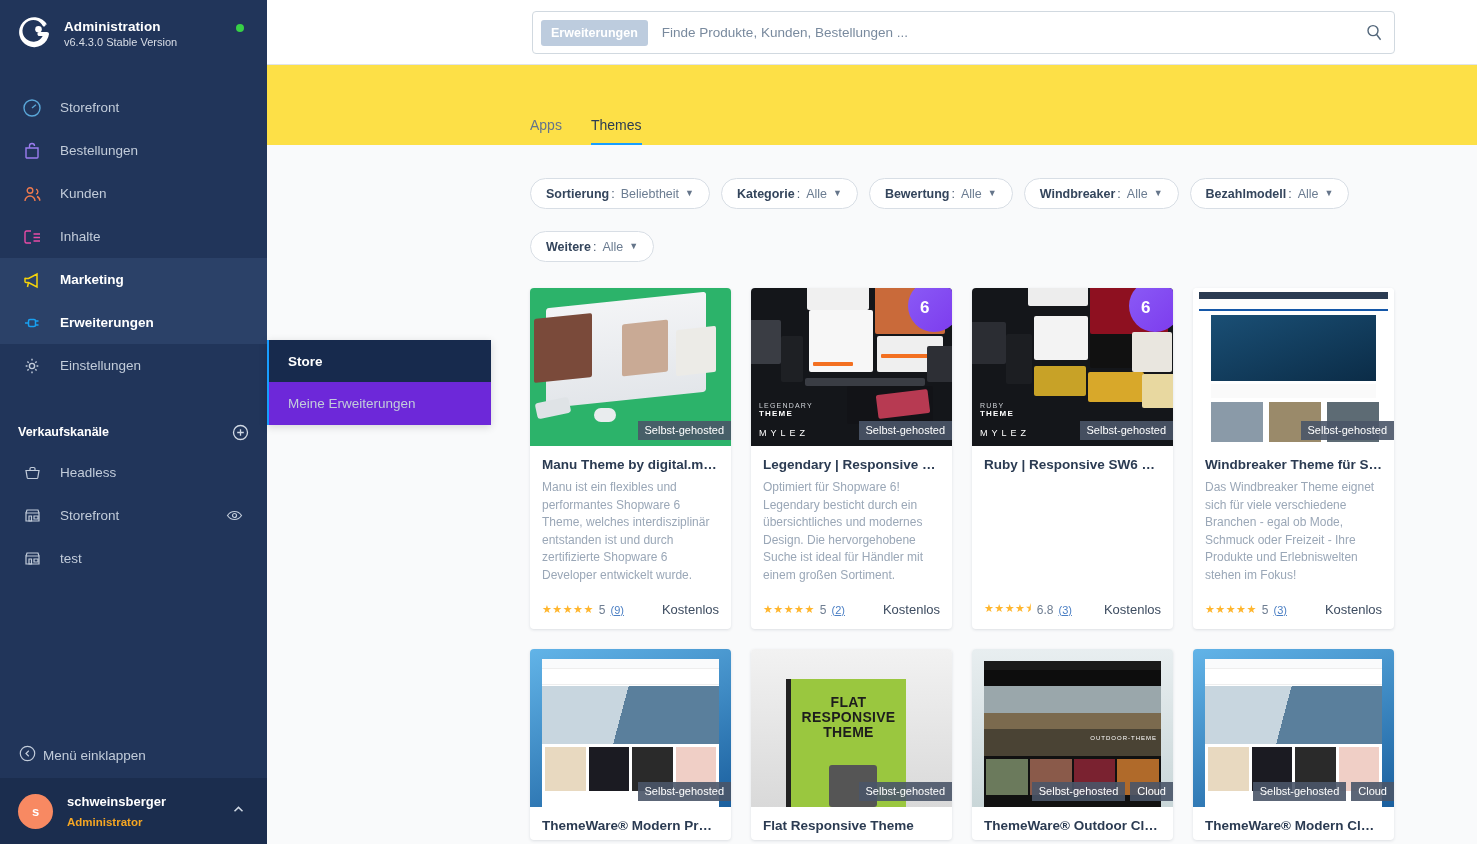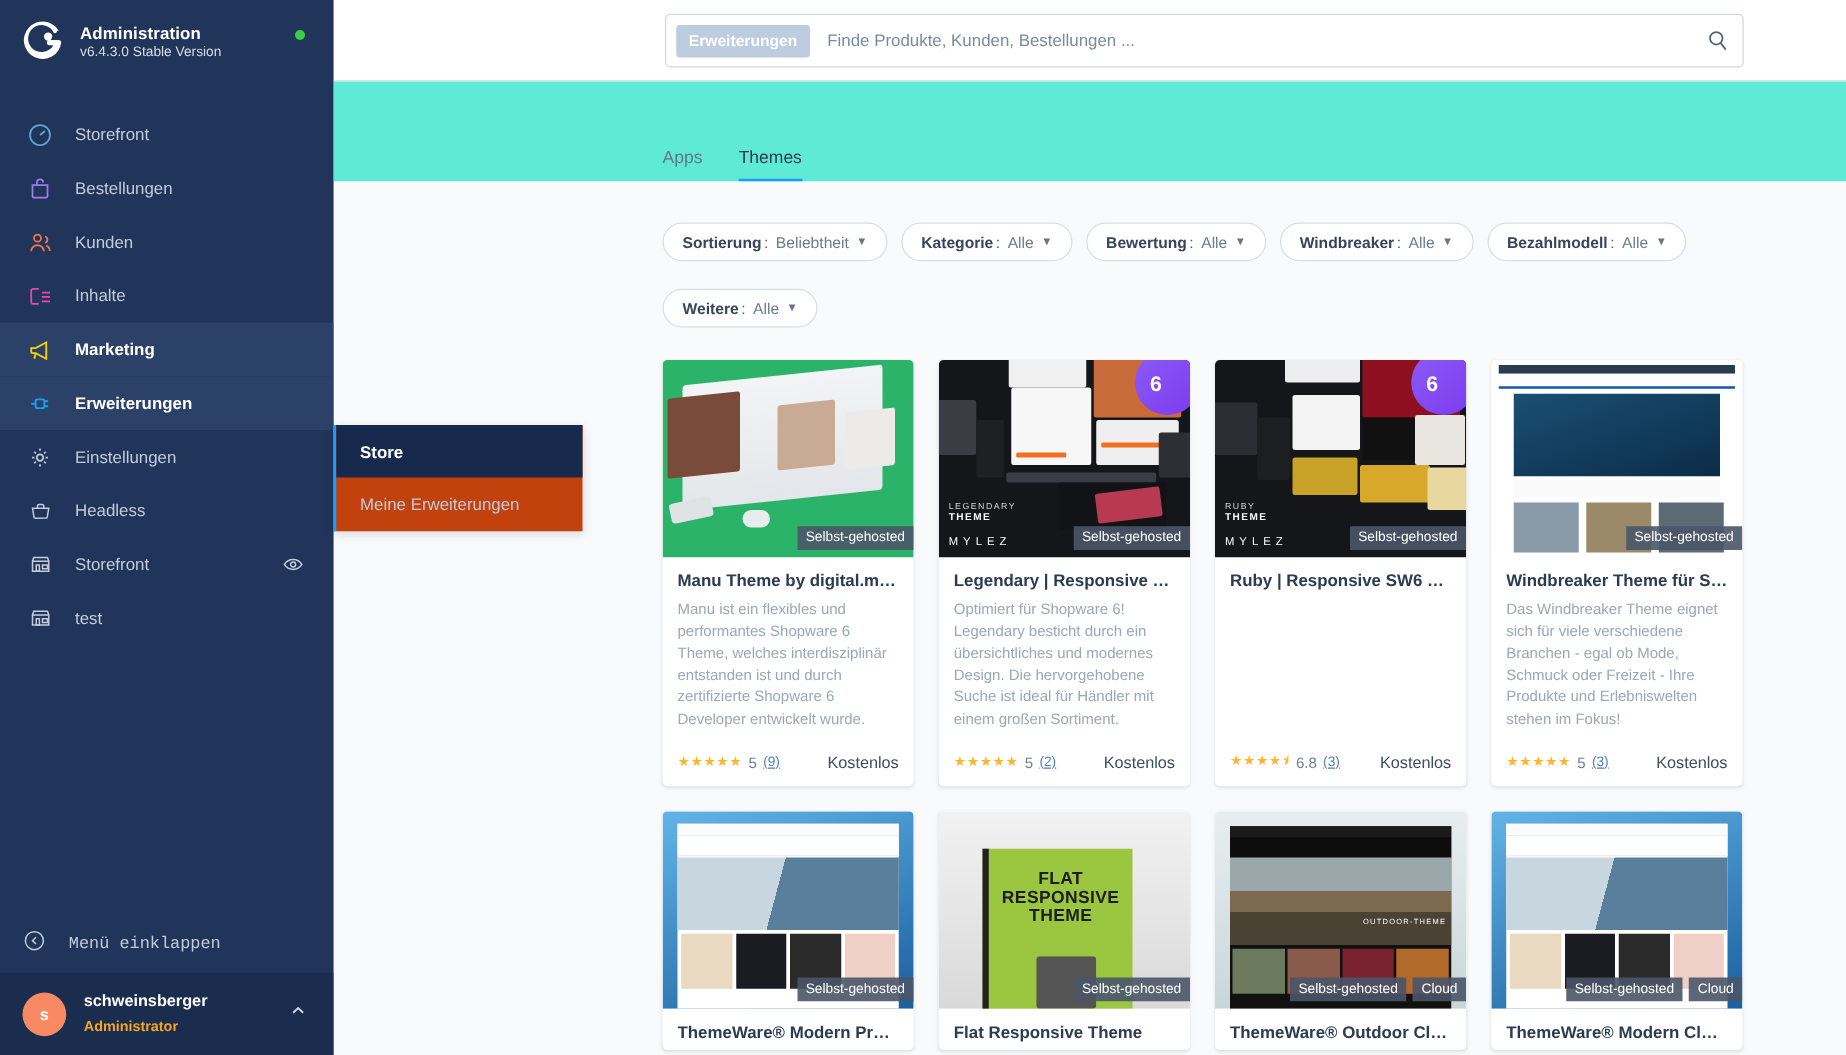--- a/index.html
+++ b/index.html
@@ -40,40 +40,40 @@
     display: flex; align-items: center; justify-content: space-between;
   }
   .sb-section .lbl { color: #fff; font-size: 12.5px; font-weight: bold; }
   .sb-section .plus { color: #d1d9e4; cursor: pointer; display: flex; }
 
   .sb-spacer { flex: 1 1 auto; }
 
   .sb-collapse {
     height: 46px; display: flex; align-items: center; padding-left: 18px; cursor: pointer;
   }
-  .sb-collapse .nav-lbl { color: #c2ccda; font-size: 13.5px; margin-left: 18px; font-family: Liberation Mono, monospace; }
+  .sb-collapse .nav-lbl { color: #c2ccda; font-size: 13.5px; margin-left: 6px; }
 
   .sb-user {
     height: 66px; background: #1b2d4e; display: flex; align-items: center;
     padding: 0 18px; cursor: pointer; position: relative;
   }
   .avatar {
     width: 35px; height: 35px; border-radius: 50%; background: #f88962;
     color: #fff; font-size: 13px; font-weight: bold;
     display: flex; align-items: center; justify-content: center;
   }
   .user-txt { margin-left: 14px; line-height: 1.25; }
   .user-name { color: #fff; font-size: 13px; font-weight: bold; }
   .user-role { color: #f5a623; font-size: 11.5px; font-weight: bold; }
   .user-caret { position: absolute; right: 22px; color: #cfd8e4; }
 
   
   #flyout {
-    position: absolute; left: 267px; top: 340px; width: 199px; height: 85px;
-    background: #c2410c; border-left: 2px solid #189eff; z-index: 30;
+    position: absolute; left: 267px; top: 340px; width: 224px; height: 85px;
+    background: #6d28d9; border-left: 2px solid #189eff; z-index: 30;
     box-shadow: 0 2px 8px rgba(0,0,0,.15);
   }
   .fly-item { height: 42px; display: flex; align-items: center; padding-left: 19px; cursor: pointer; }
   .fly-item .t { font-size: 13.5px; color: #c2ccda; }
   .fly-item.active { background: #172a4d; }
   .fly-item.active .t { color: #fff; font-weight: bold; }
 
   
   #topbar {
     position: absolute; left: 267px; top: 0; right: 0; height: 65px;
@@ -91,21 +91,21 @@
   }
   .search-input {
     flex: 1 1 auto; border: 0; outline: 0; font-size: 13.5px; color: #4a5b6d;
     font-family: "Liberation Sans", sans-serif; padding-left: 14px; background: transparent;
   }
   .search-input::placeholder { color: #798a9e; }
   .search-btn { color: #52667a; display: flex; cursor: pointer; padding-left: 8px; }
 
   
   #content { position: absolute; left: 267px; top: 65px; right: 0; bottom: 0; background: #f9fafb; overflow: hidden; }
-  .tabs-band { background: #5eead4; height: 80px; position: relative; }
+  .tabs-band { background: #fde047; height: 80px; position: relative; }
   .tabs {
     position: absolute; left: 263px; bottom: 0; display: flex; gap: 29px; align-items: flex-end;
   }
   .tab { font-size: 14px; color: #64748b; padding-bottom: 10px; cursor: pointer; border-bottom: 2px solid transparent; }
   .tab.active { color: #2b3b52; border-bottom-color: #189eff; }
 
   .filters {
     position: absolute; left: 263px; top: 113px; width: 1140px;
     display: flex; flex-wrap: wrap; gap: 11px;
   }
@@ -285,20 +285,29 @@
         <span class="nav-ico">
           <svg width="20" height="20" viewBox="0 0 20 20" fill="none" stroke="#c2ccda" stroke-width="1.4">
               <circle cx="10" cy="10" r="2.6"></circle>
               <path d="M10 2.8v1.8M10 15.4v1.8M3.7 10H5.5M14.5 10h1.8M5.4 5.4l1.3 1.3M13.3 13.3l1.3 1.3M14.6 5.4l-1.3 1.3M6.7 13.3l-1.3 1.3"></path>
             </svg>
         </span>
         <span class="nav-lbl">Einstellungen</span>
       </div>
     </nav>
 
+    <div class="sb-section">
+      <span class="lbl">Verkaufskanäle</span>
+      <span class="plus">
+        <svg width="17" height="17" viewBox="0 0 17 17" fill="none" stroke="#d1d9e4" stroke-width="1.3">
+            <circle cx="8.5" cy="8.5" r="7"></circle>
+            <path d="M8.5 5.2v6.6M5.2 8.5h6.6"></path>
+          </svg>
+      </span>
+    </div>
 
     <div class="nav-item">
       <span class="nav-ico">
         <svg width="19" height="19" viewBox="0 0 19 19" fill="none" stroke="#c2ccda" stroke-width="1.2">
             <path d="M3 7.5h13l-1.2 7.2a1 1 0 0 1-1 .8H5.2a1 1 0 0 1-1-.8z"></path>
             <path d="M7 7.5V5.8A1.3 1.3 0 0 1 8.3 4.5h2.4A1.3 1.3 0 0 1 12 5.8v1.7"></path>
           </svg>
       </span>
       <span class="nav-lbl">Headless</span>
     </div>

